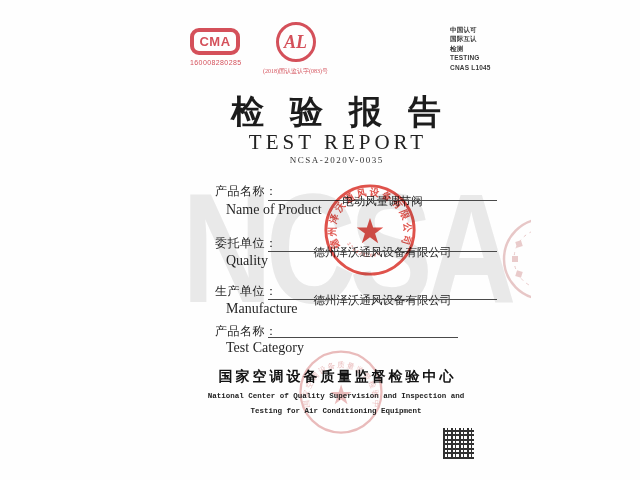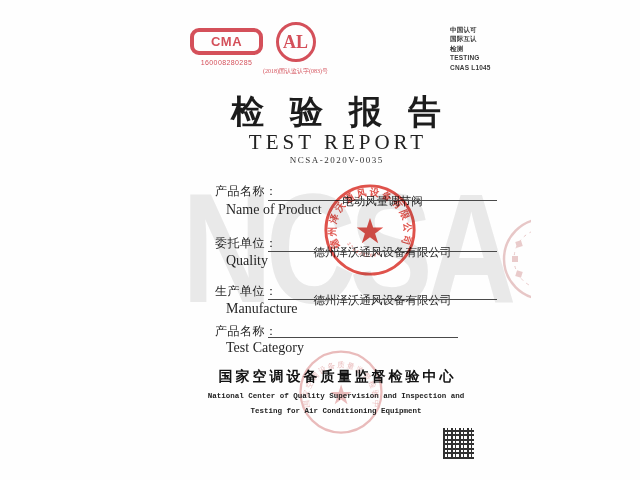--- a/index.html
+++ b/index.html
@@ -8,28 +8,28 @@
           font-family:"Liberation Serif", serif; color:#2b2b2b; }
 
   
   .wm { position:absolute; left:182px; top:170px; z-index:0;
         font-family:"Liberation Sans", sans-serif; font-weight:bold;
         font-size:156px; line-height:1; letter-spacing:-8px; color:#e9e9e9;
         transform:scaleX(.8); transform-origin:left top; }
 
   
   .cma { position:absolute; left:190px; top:28px; text-align:center; z-index:2; }
-  .cma-box { width:73px; height:27px; border:4px solid #d4505a; border-radius:9px;
+  .cma-box { width:50px; height:27px; border:4px solid #d4505a; border-radius:9px;
              color:#d4505a; font-weight:bold; font-size:13px; line-height:20px;
              font-family:"Liberation Sans", sans-serif; letter-spacing:.5px; }
   .cma-num { color:#d4505a; font-size:7px; margin-top:4px; letter-spacing:.4px;
              font-family:"Liberation Sans", sans-serif; }
   .al { position:absolute; left:263px; top:22px; text-align:center; z-index:2; }
   .al-circle { width:40px; height:40px; border:3px solid #d4505a; border-radius:50%;
-               color:#d4505a; font-weight:bold; font-size:18px;
+               color:#d4505a; font-style:italic; font-weight:bold; font-size:18px;
                line-height:34px; margin:0 auto; }
   .al-caption { color:#d4505a; font-size:6px; margin-top:5px; white-space:nowrap; }
   .ilac { position:absolute; left:330px; top:19px; z-index:2; }
   .cnas { position:absolute; left:383px; top:31px; z-index:2; }
   .accred { position:absolute; left:450px; top:25px; z-index:2;
             font-family:"Liberation Sans", sans-serif; font-size:6.5px; font-weight:bold;
             color:#3a3a3a; line-height:1.45; letter-spacing:.2px; }
 
   
   .ctr { position:absolute; left:16px; width:640px; text-align:center; z-index:2; }

